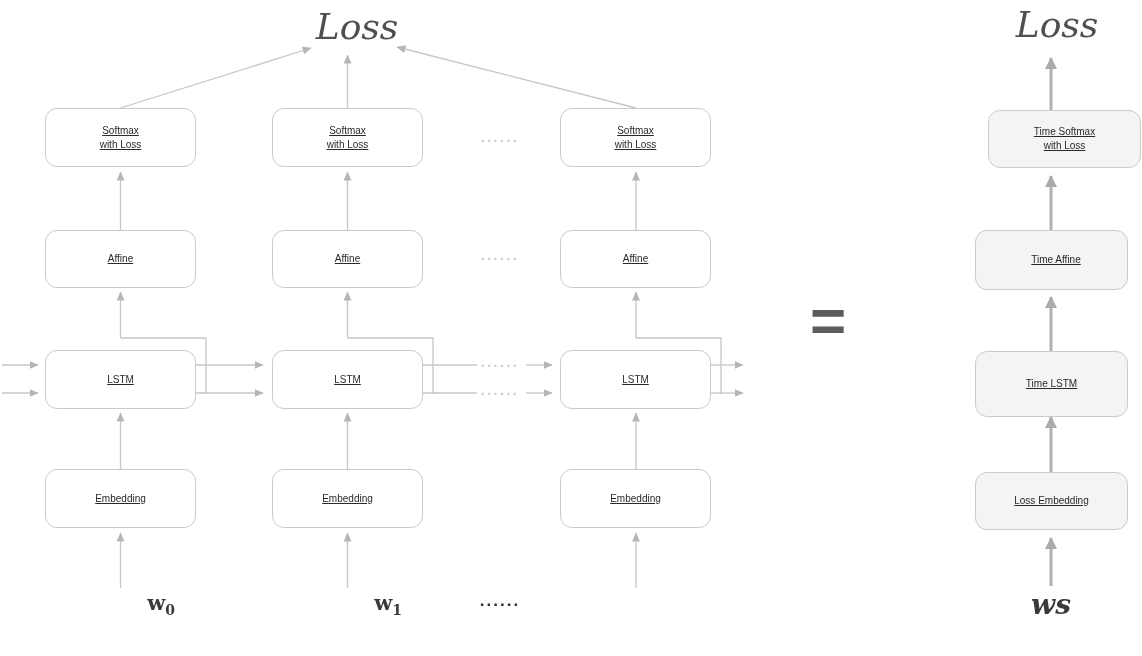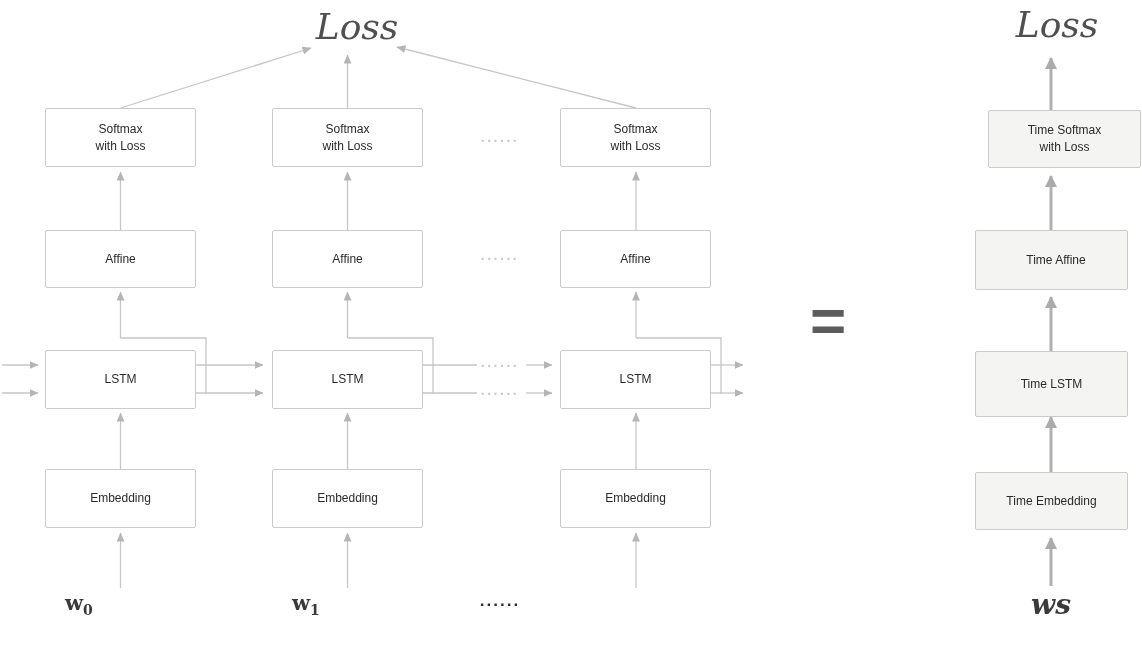--- a/index.html
+++ b/index.html
@@ -8,43 +8,44 @@
     width:1142px;height:656px;
     background:#ffffff;
     font-family:"Liberation Sans", sans-serif;
     overflow:hidden;
   }
   #wires{position:absolute;left:0;top:0;width:1142px;height:656px;}
   .box{
     position:absolute;
     background:#ffffff;
     border:1px solid #cbcbcb;
-    border-radius:2px;
+    border-radius:12px;
     display:flex;flex-direction:column;
     align-items:center;justify-content:center;
-    font-size:12px;line-height:1.4;
+    font-size:10px;line-height:1.4;
     color:#2a2a2a;text-align:center;
     box-sizing:border-box;
+    text-decoration:underline;
   }
   .box.time{
     background:#f4f5f2;
     border-color:#c9ccc9;
   }
   .loss-label{
     position:absolute;
     font-family:"DejaVu Serif","Liberation Serif",serif;
     font-style:italic;
     font-size:36px;
     color:#4f4f4f;
     text-align:center;
     width:90px;
   }
   .w-label{
     position:absolute;
-    width:110px;text-align:left;
+    width:110px;text-align:right;
     font-family:"DejaVu Serif","Liberation Serif",serif;
     font-weight:bold;font-size:21px;color:#3a3a3a;
   }
   .w-label sub{
     font-size:14px;font-weight:bold;
   }
   .w-label sub.it{font-style:italic;}
   .ws-label{
     position:absolute;
     width:110px;text-align:center;
@@ -196,17 +197,17 @@
     <div>Time Softmax</div>
     <div>with Loss</div>
   </div>
   <div class="box time" style="left:975px;top:230px;width:153px;height:60px;padding-left:9px;">
     <div>Time Affine</div>
   </div>
   <div class="box time" style="left:975px;top:351px;width:153px;height:66px;">
     <div>Time LSTM</div>
   </div>
   <div class="box time" style="left:975px;top:472px;width:153px;height:58px;">
-    <div>Time Embedding</div>
+    <div>Loss Embedding</div>
   </div>
   <div class="ws-label" style="left:996px;top:588px;">ws</div>
 
 </div>
 
 </body></html>

